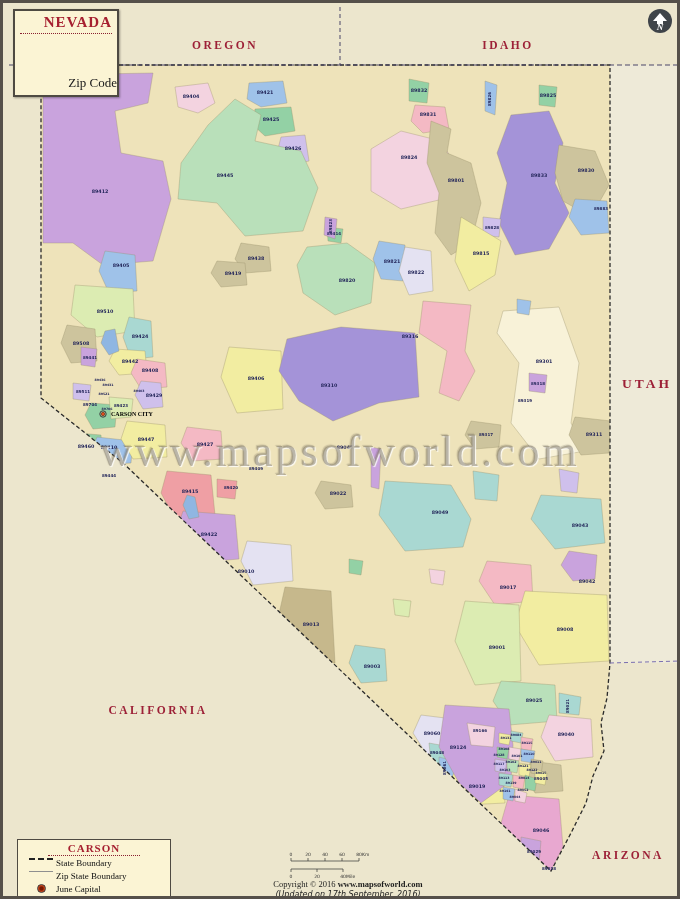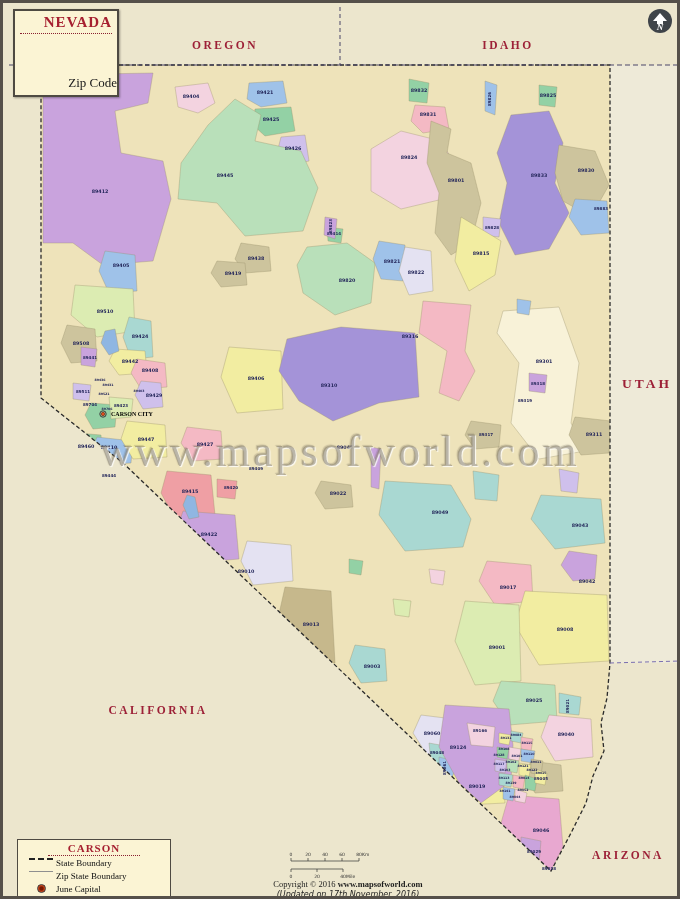--- a/index.html
+++ b/index.html
@@ -330,16 +330,16 @@
     <div class="lg-row">
       <span class="symc">
           <span class="sym-dot"></span>
         </span>
       <span class="lbl">June Capital</span>
     </div>
   </div>
 
   <div class="copyright">
     <div class="c1"><span>Copyright © 2016 </span><b>www.mapsofworld.com</b></div>
-    <div class="c2">(Updated on 17th November, 2016)</div>
+    <div class="c2">(Updated on 17th September, 2016)</div>
   </div>
 
 </div>
 
 </body></html>

